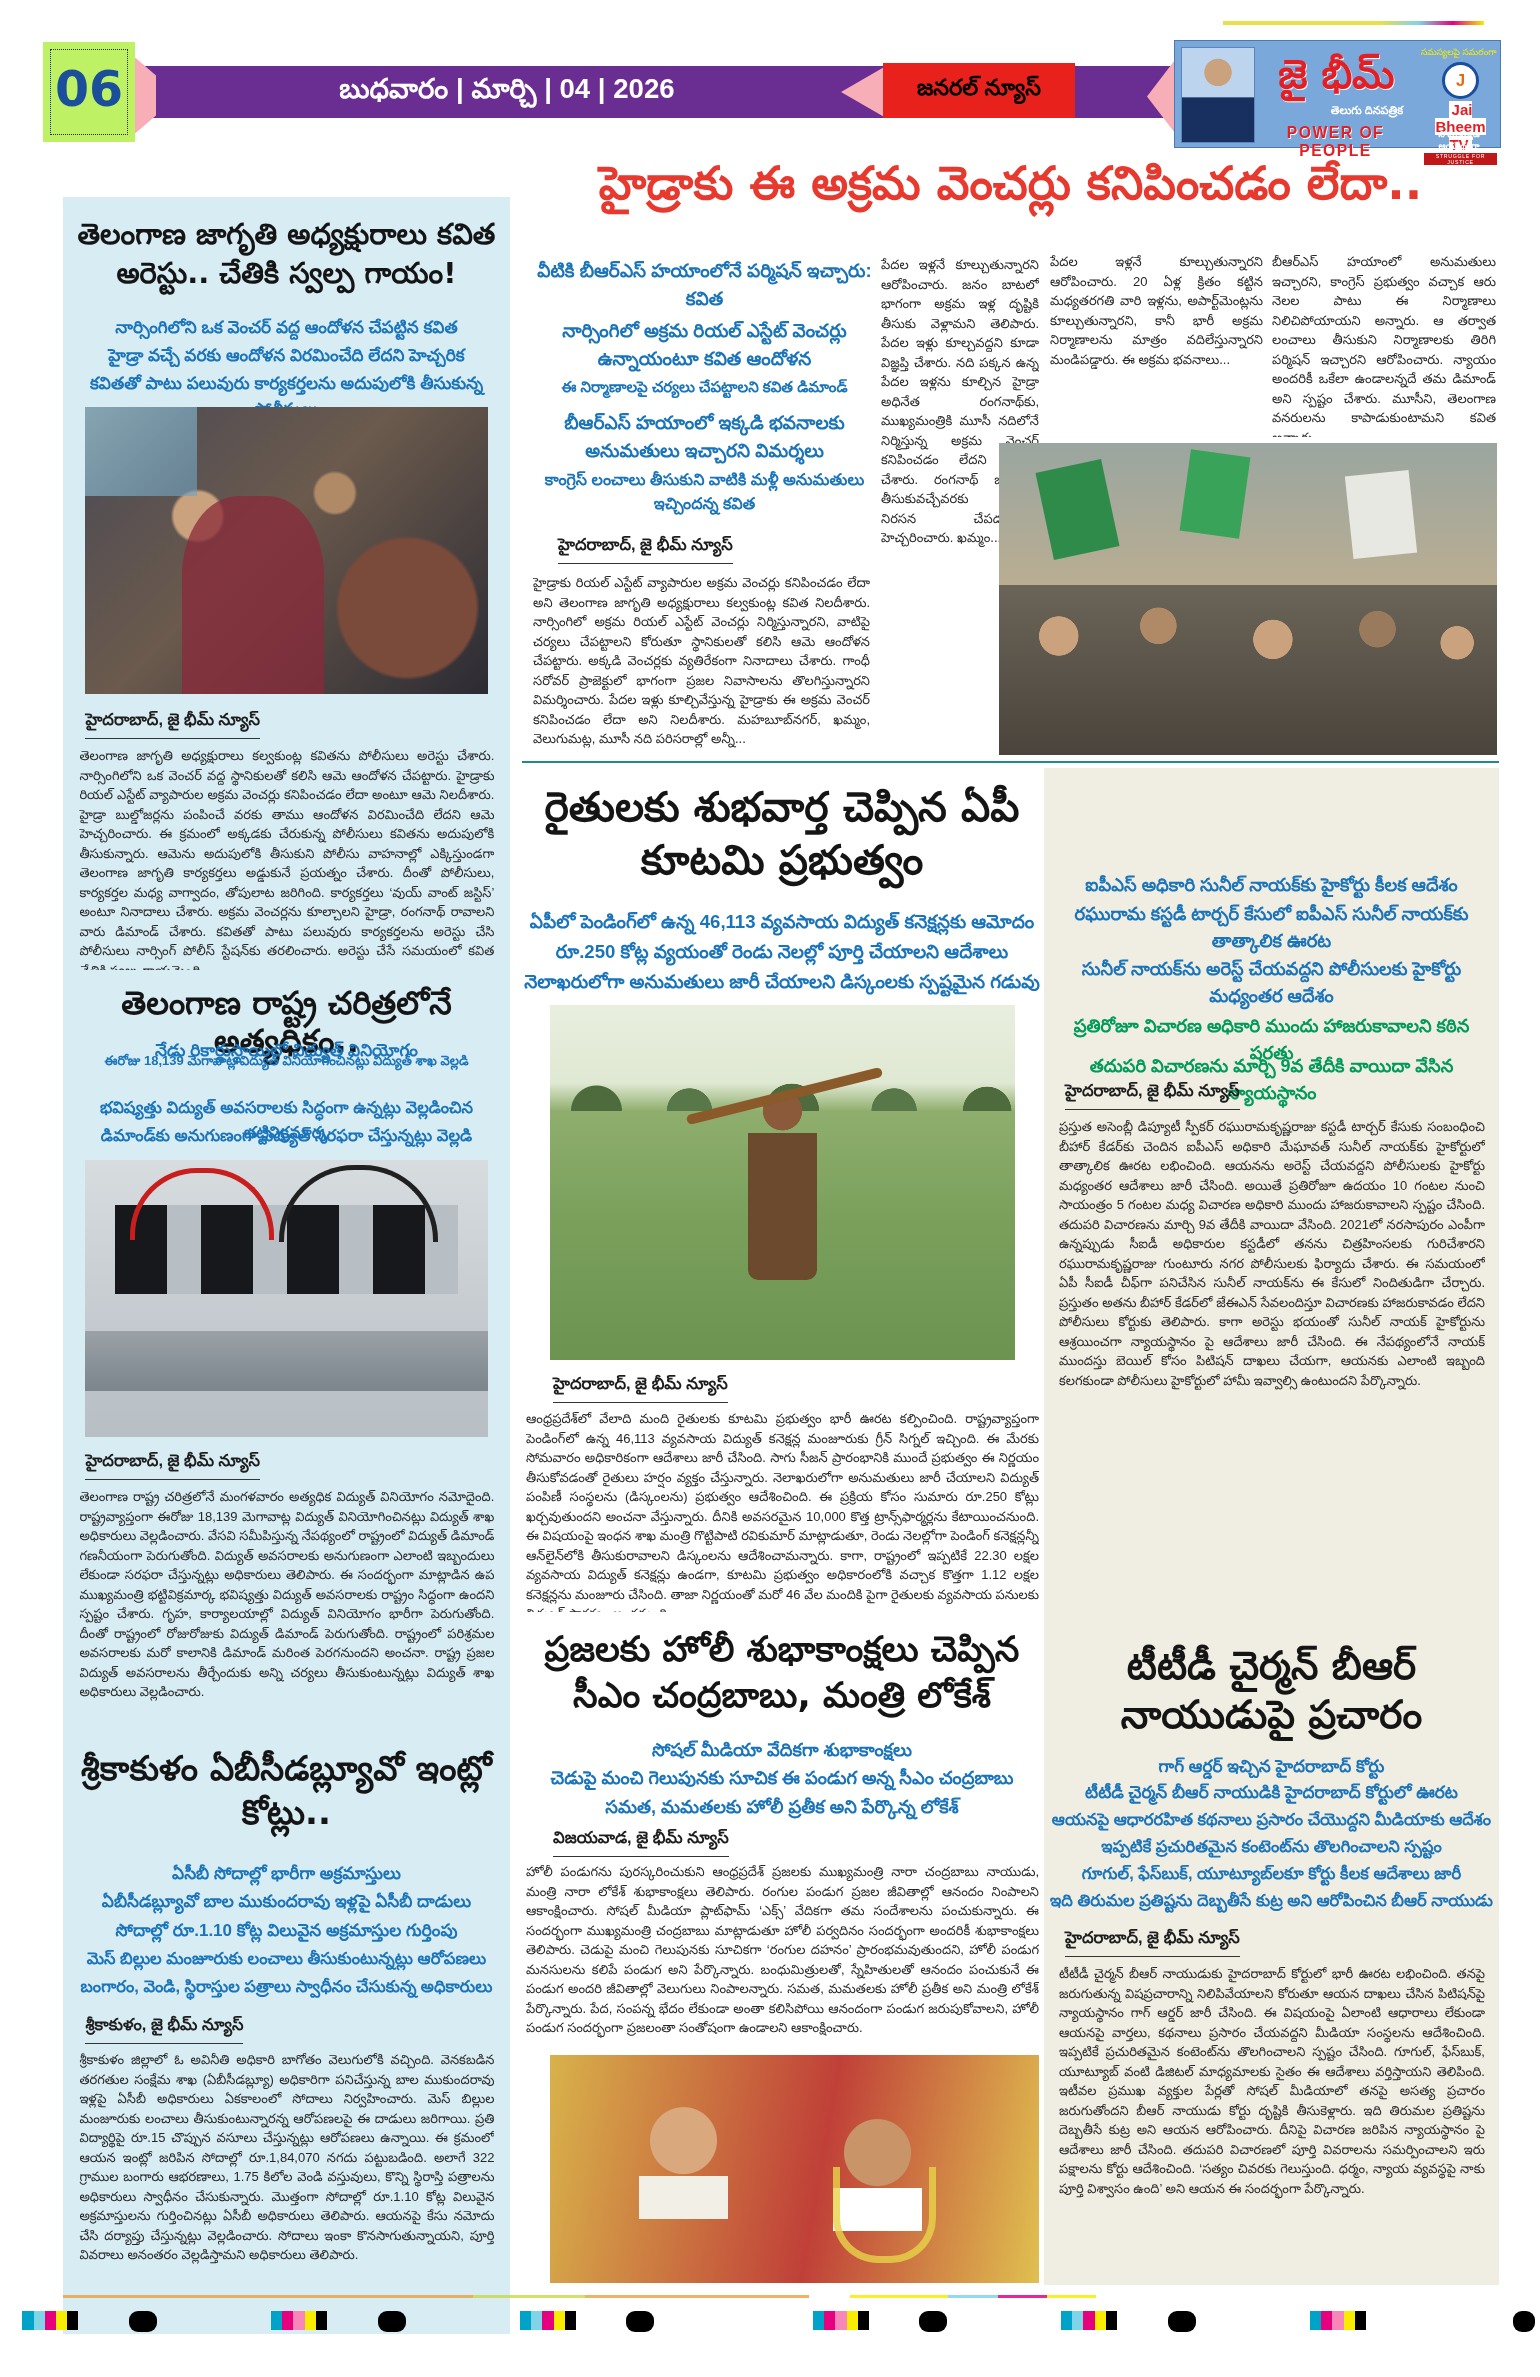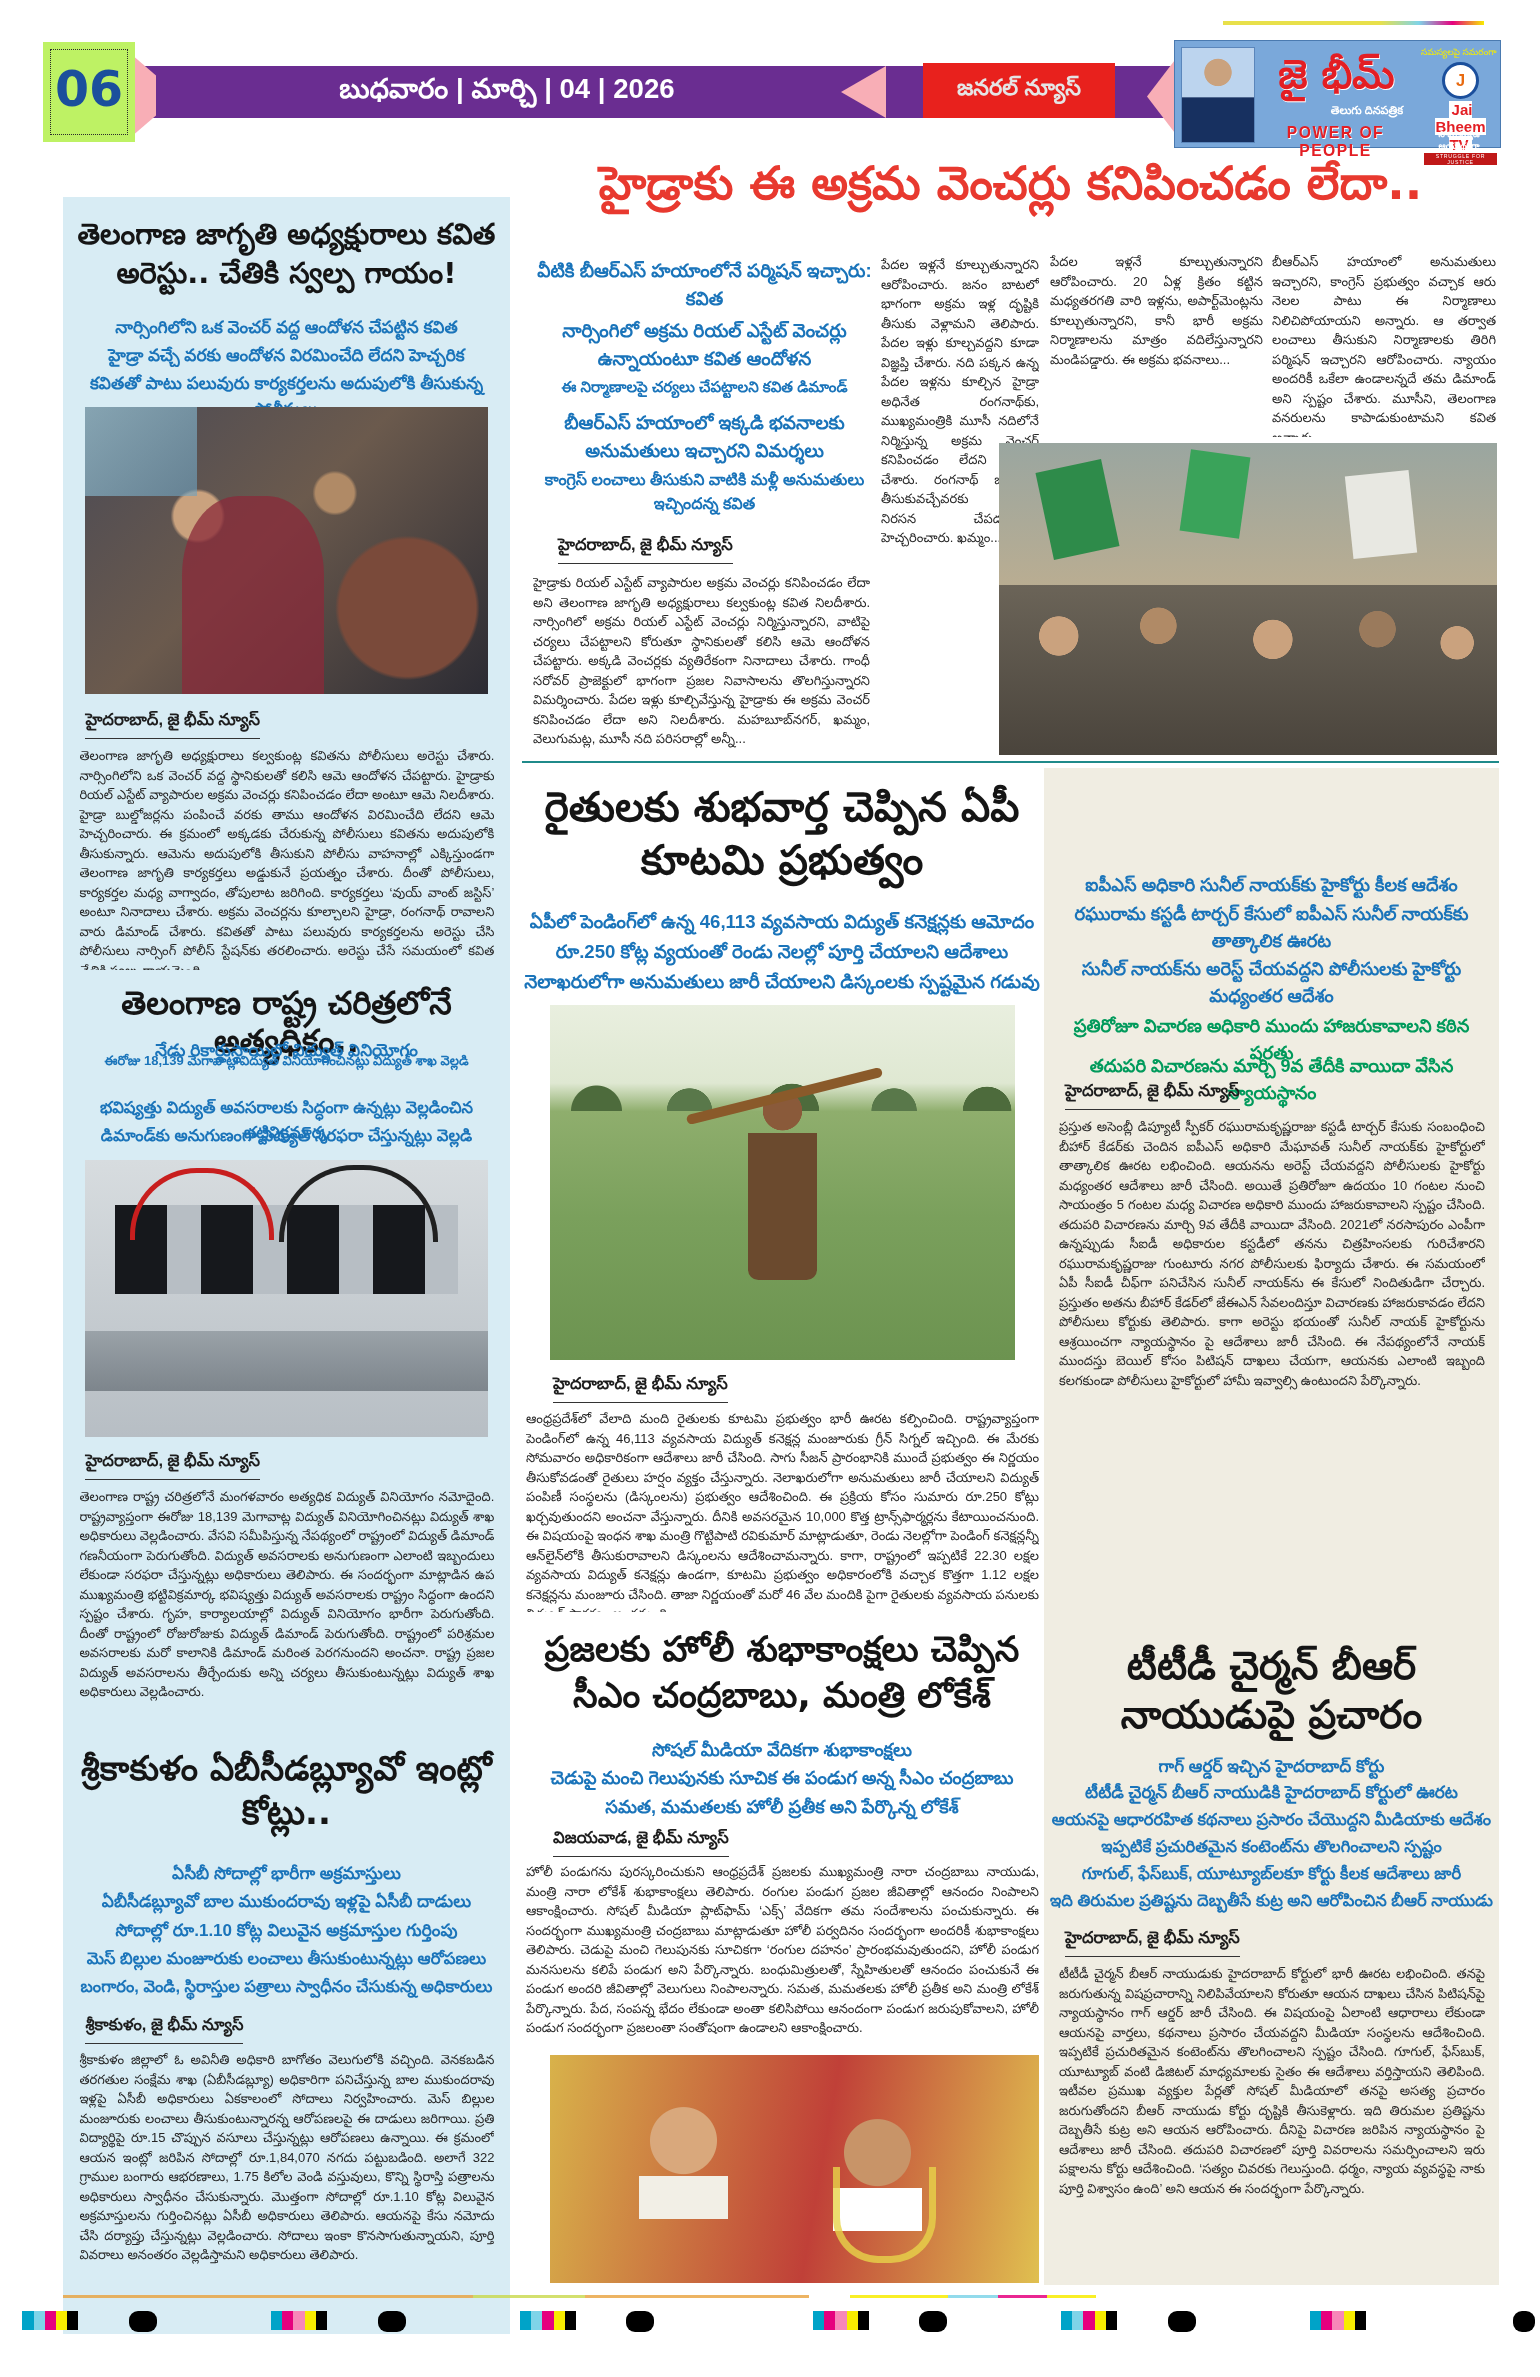--- a/index.html
+++ b/index.html
@@ -13,22 +13,22 @@
           border-bottom:1.5px solid #333;padding-bottom:5.2px;}
   .body-text{color:#262626;text-align:justify;font-size:13px;line-height:1.5;overflow:hidden;}
   .panel-blue{background:#d8ecf4;}
   .panel-cream{background:#f0ede2;}
   .photo{overflow:hidden;position:absolute;}
   
   .purple-bar{background:#6a2d91;}
   .page-num-box{background:#bef264;}
   .page-num-inner{position:absolute;inset:6.7px;border:1.5px dotted #2a2a2a;}
   .page-num{color:#1b4f9c;font-size:49px;font-weight:bold;font-family:"DejaVu Sans",sans-serif;}
-  .badge-red{background:#e8211d;color:#e5e5e5;font-weight:bold;font-size:22.4px;
-             display:flex;align-items:center;justify-content:center;margin-left:40px;}
+  .badge-red{background:#e8211d;color:#000000;font-weight:bold;font-size:22.4px;
+             display:flex;align-items:center;justify-content:center;}
   .pink-shape{background:#f8aeb6;}
   .masthead{background:#7aa8da;border:0.7px solid #4a7ab0;}
   .masthead-title{color:#e31e24;font-size:40px;font-weight:bold;font-family:"DejaVu Sans",sans-serif;
                   text-shadow:0.7px 0.7px 0 #fff;}
   .masthead-sub{color:#fff;font-size:11.2px;font-weight:bold;}
   .masthead-tag{color:#e31e24;font-size:15.7px;font-weight:bold;letter-spacing:1.5px;
                 text-shadow:0.7px 0.7px 0 #fff;}
   .slogan{color:#f6ec00;font-size:9px;font-weight:normal;text-align:left;}
   .slogan2{color:#ffffff;font-size:9px;font-weight:bold;text-align:center;}
   .tv-circle{width:31px;height:31px;border-radius:50%;background:#fff;border:3px solid #1b4f9c;

